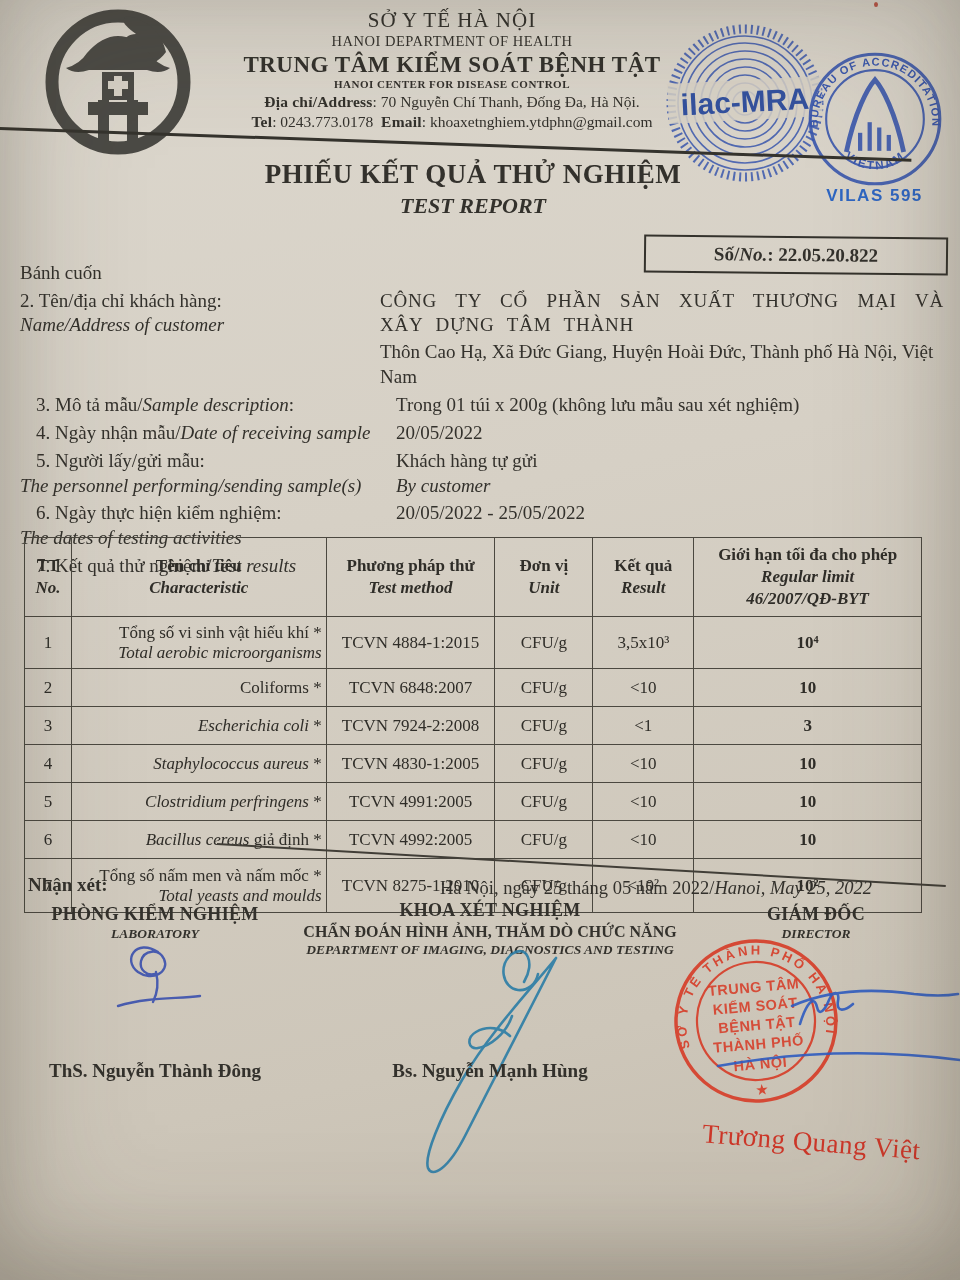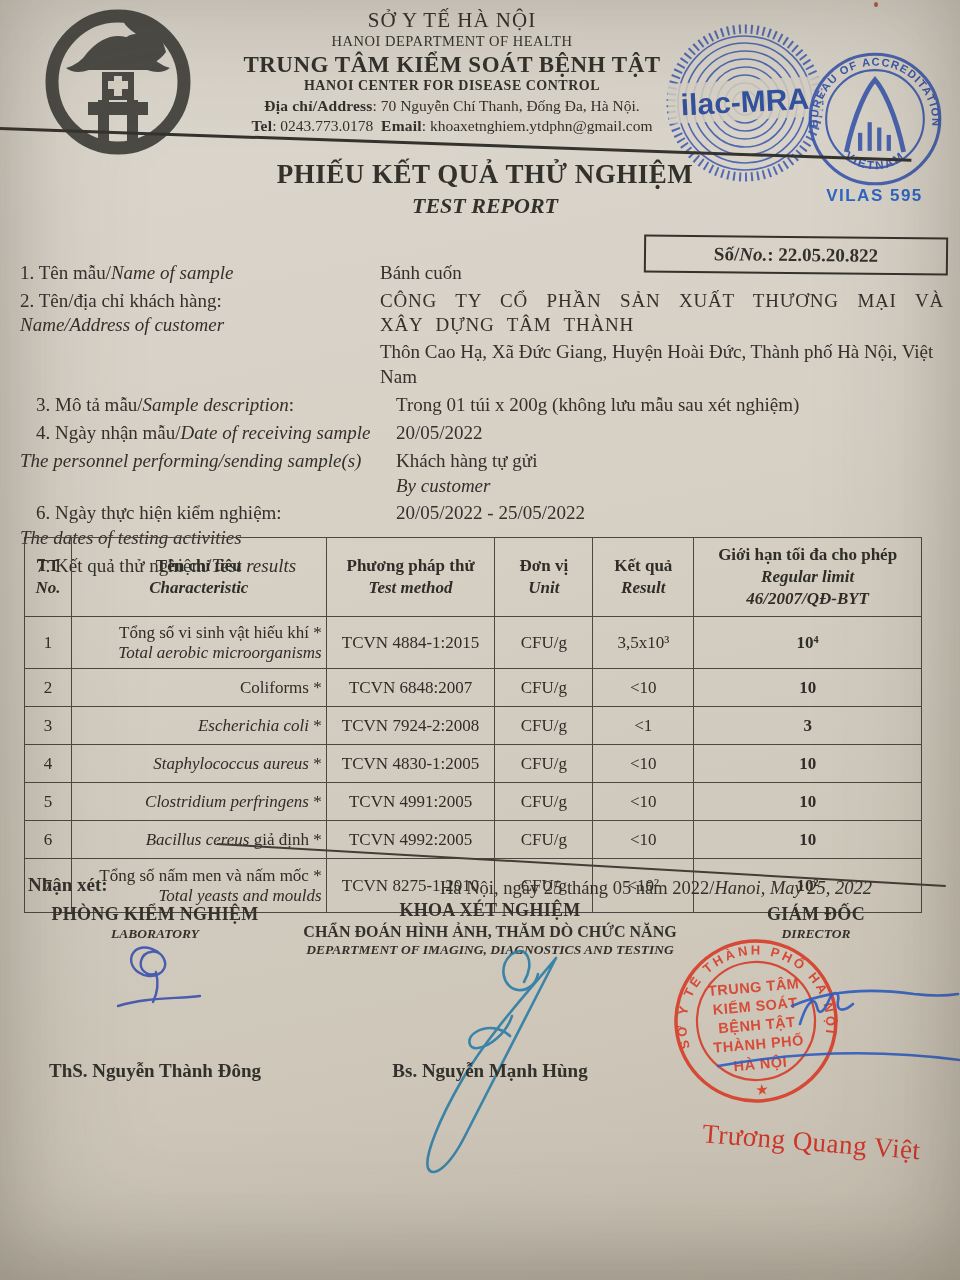--- a/index.html
+++ b/index.html
@@ -12,25 +12,25 @@
   .page::after{
     content:"";position:absolute;inset:0;pointer-events:none;
     box-shadow:inset 0 0 140px rgba(70,60,45,.28), inset 0 -30px 60px rgba(70,60,45,.15);
   }
   .abs{position:absolute;}
   
   .hdr-text{left:226px;top:8px;width:452px;text-align:center;line-height:1.18;}
   .dept-vi{font-size:21px;letter-spacing:1px;}
   .dept-en{font-size:14.5px;letter-spacing:.5px;}
   .center-vi{font-size:23px;font-weight:bold;letter-spacing:.5px;margin-top:1px;}
-  .center-en{font-size:14px;font-weight:bold;letter-spacing:.5px;}
+  .center-en{font-size:11px;font-weight:bold;letter-spacing:.5px;}
   .addr-line,.tel-line{font-size:15.5px;margin-top:2px;white-space:nowrap;}
   .addr-line b,.tel-line b{letter-spacing:.2px;}
   .divider{left:0;top:127px;width:912px;height:3px;background:#35332d;transform:rotate(2deg);transform-origin:0 0;}
-  .title-block{left:20px;top:158px;width:930px;text-align:center;line-height:1.25;}
+  .title-block{left:8px;top:158px;width:930px;text-align:center;line-height:1.25;}
   .title-vi{font-size:27px;font-weight:bold;letter-spacing:.5px;}
   .title-en{font-size:22px;font-weight:bold;font-style:italic;}
   .vilas{left:802px;top:186px;width:145px;text-align:center;font-family:"Liberation Sans","DejaVu Sans",sans-serif;
          font-weight:bold;font-size:17px;color:#2e66c2;letter-spacing:1.5px;}
   .speck{left:874px;top:2px;width:4px;height:5px;background:#b13326;border-radius:50%;opacity:.8;}
   
   .so-box{left:644px;top:236px;width:300px;height:34px;border:2px solid #34322c;
           text-align:center;line-height:33px;font-size:19px;font-weight:bold;transform:rotate(.6deg);}
   
   .info{left:20px;top:261px;width:924px;font-size:19px;line-height:1.3;}
@@ -157,21 +157,20 @@
     <div class="title-vi">PHIẾU KẾT QUẢ THỬ NGHIỆM</div>
     <div class="title-en">TEST REPORT</div>
   </div>
 
   <div class="abs so-box">
     <span>Số/</span><i>No.</i><span>: 22.05.20.822</span>
   </div>
 
   <div class="abs info">
     <div class="info-row">
-      <div class="info-label"><span>1. Tên mẫu/</span><span class="ital">Name of sample</span></div>
       <div class="info-value">Bánh cuốn</div>
     </div>
     <div class="info-row row2">
       <div class="info-label">
         <div>2. Tên/địa chỉ khách hàng:</div>
         <div class="sub ital">Name/Address of customer</div>
       </div>
       <div class="info-value">
         <p class="company">CÔNG TY CỔ PHẦN SẢN XUẤT THƯƠNG MẠI VÀ XÂY DỰNG TÂM THÀNH</p>
         <p class="cust-addr">Thôn Cao Hạ, Xã Đức Giang, Huyện Hoài Đức, Thành phố Hà Nội, Việt Nam</p>
@@ -180,20 +179,21 @@
     <div class="info-row">
       <div class="info-label indent"><span>3. Mô tả mẫu/</span><span class="ital">Sample description</span><span>:</span></div>
       <div class="info-value">Trong 01 túi x 200g (không lưu mẫu sau xét nghiệm)</div>
     </div>
     <div class="info-row">
       <div class="info-label indent"><span>4. Ngày nhận mẫu/</span><span class="ital">Date of receiving sample</span></div>
       <div class="info-value">20/05/2022</div>
     </div>
     <div class="info-row">
       <div class="info-label indent">
+        <div>5. Người lấy/gửi mẫu:</div>
         <div class="sub ital">The personnel performing/sending sample(s)</div>
       </div>
       <div class="info-value">
         <div>Khách hàng tự gửi</div>
         <div class="ital">By customer</div>
       </div>
     </div>
     <div class="info-row">
       <div class="info-label indent">
         <div>6. Ngày thực hiện  kiểm nghiệm:</div>

